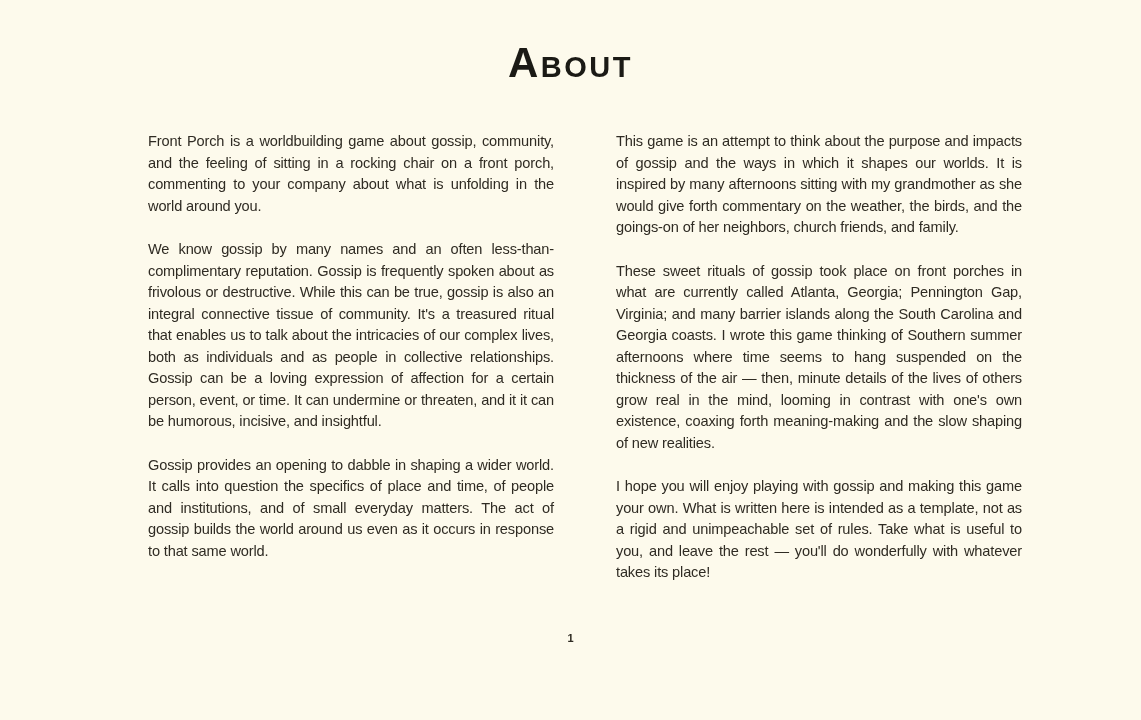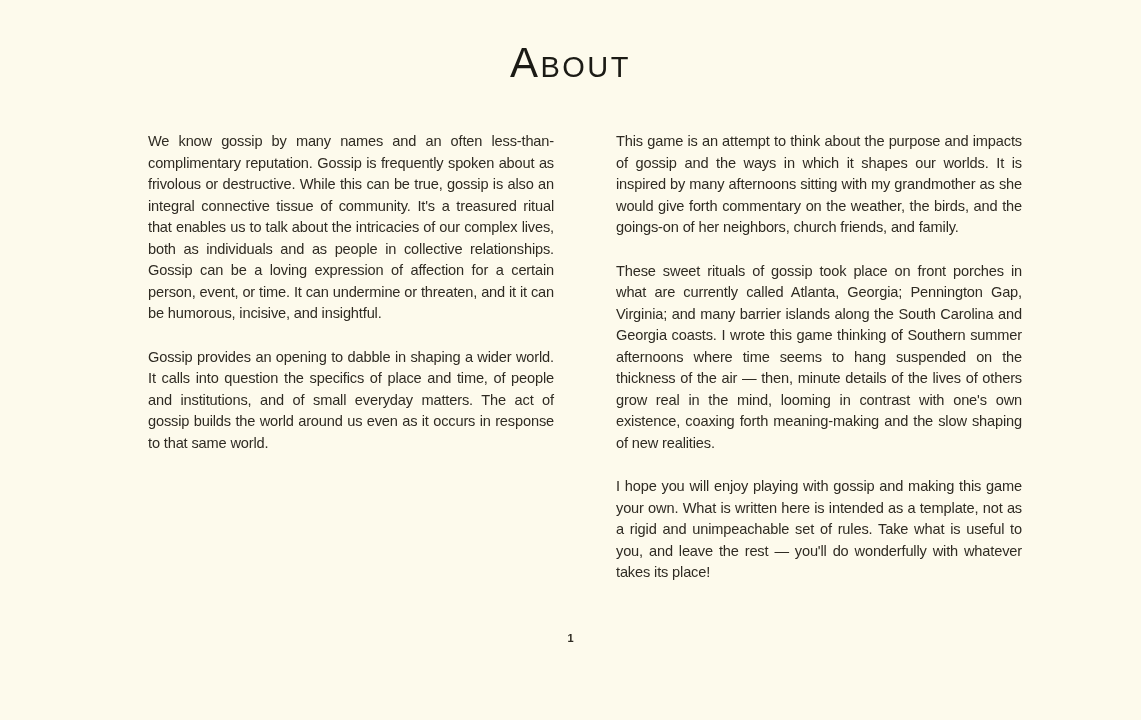--- a/index.html
+++ b/index.html
@@ -20,21 +20,21 @@
     height: 720px;
     background: #fdfaec;
   }
   .title {
     position: absolute;
     top: 40px;
     left: 0;
     right: 0;
     text-align: center;
     color: #1b1a15;
-    font-weight: normal;
+    font-weight: bold;
     letter-spacing: 2.5px;
     line-height: 46px;
     height: 46px;
   }
   .title .cap {
     font-size: 42px;
   }
   .title .smallcaps {
     font-size: 29px;
   }
@@ -75,20 +75,21 @@
 
 <div class="page">
 
   <div class="title">
     <span class="cap">A</span><span class="smallcaps">BOUT</span>
   </div>
 
   <div class="columns">
 
     <div class="column">
+      <p>Front Porch is a worldbuilding game about gossip, community, and the feeling of sitting in a rocking chair on a front porch, commenting to your company about what is unfolding in the world around you.</p>
       <p>We know gossip by many names and an often less-than-complimentary reputation. Gossip is frequently spoken about as frivolous or destructive. While this can be true, gossip is also an integral connective tissue of community. It's a treasured ritual that enables us to talk about the intricacies of our complex lives, both as individuals and as people in collective relationships. Gossip can be a loving expression of affection for a certain person, event, or time. It can undermine or threaten, and it it can be humorous, incisive, and insightful.</p>
       <p>Gossip provides an opening to dabble in shaping a wider world. It calls into question the specifics of place and time, of people and institutions, and of small everyday matters. The act of gossip builds the world around us even as it occurs in response to that same world.</p>
     </div>
 
     <div class="column">
       <p>This game is an attempt to think about the purpose and impacts of gossip and the ways in which it shapes our worlds. It is inspired by many afternoons sitting with my grandmother as she would give forth commentary on the weather, the birds, and the goings-on of her neighbors, church friends, and family.</p>
       <p>These sweet rituals of gossip took place on front porches in what are currently called Atlanta, Georgia; Pennington Gap, Virginia; and many barrier islands along the South Carolina and Georgia coasts.  I wrote this game thinking of Southern summer afternoons where time seems to hang suspended on the thickness of the air — then, minute details of the lives of others grow real in the mind, looming in contrast with one's own existence, coaxing forth meaning-making and the slow shaping of new realities.</p>
       <p>I hope you will enjoy playing with gossip and making this game your own. What is written here is intended as a template, not as a rigid and unimpeachable set of rules. Take what is useful to you, and leave the rest — you'll do wonderfully with whatever takes its place!</p>
     </div>
 

